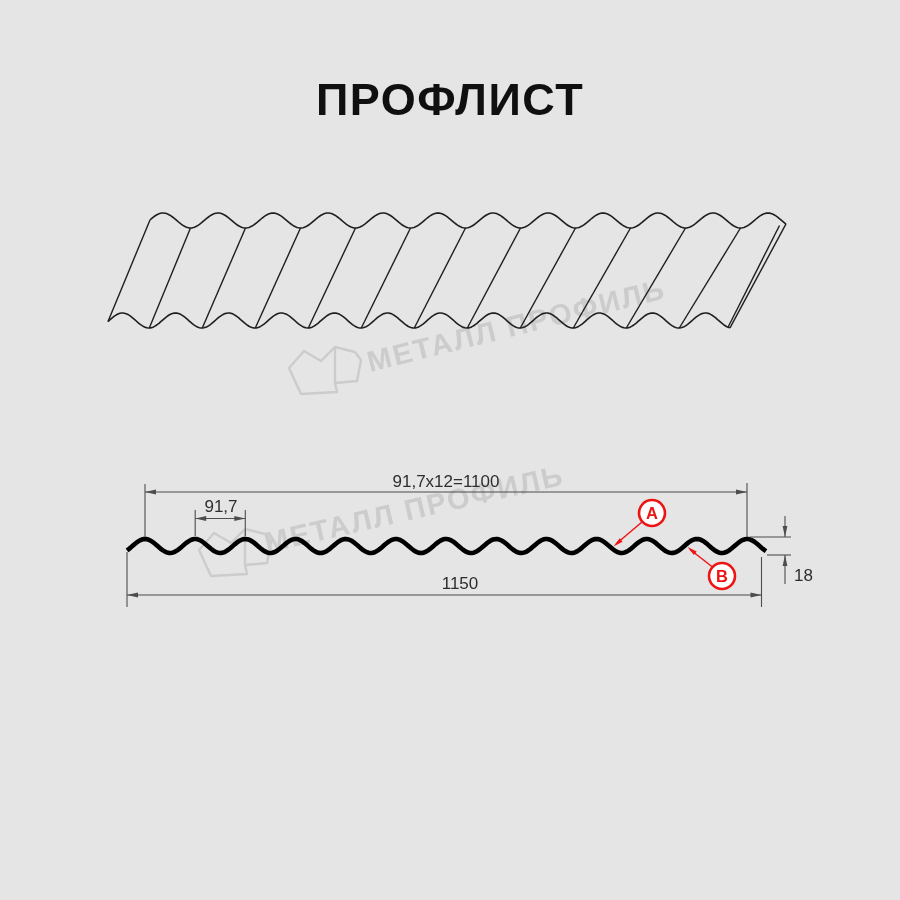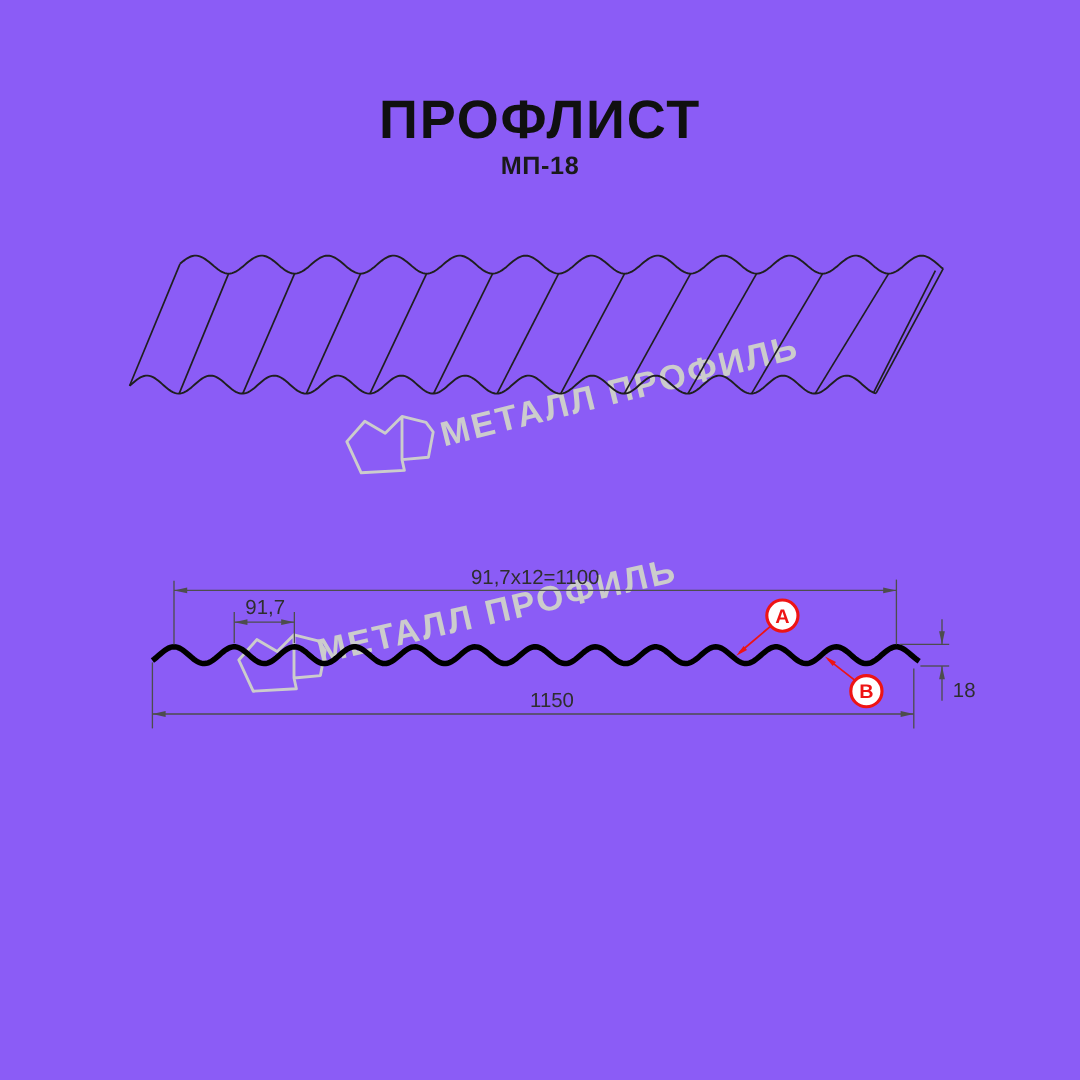--- a/index.html
+++ b/index.html
@@ -1,16 +1,16 @@
 <!DOCTYPE html>
 <html><head>
 <meta charset="utf-8">
 <style>
   html,body{margin:0;padding:0;background:#fff;}
-  #page{position:relative;width:900px;height:900px;background:#8b5cf6;overflow:hidden;
+  #page{position:relative;width:900px;height:900px;background:#e5e5e5;overflow:hidden;
         font-family:"Liberation Sans",sans-serif;}
   .abs{position:absolute;left:0;width:100%;text-align:center;}
   #title{top:74px;font-size:45px;font-weight:800;letter-spacing:1.5px;color:#101010;}
   #subtitle{top:127px;font-size:21px;font-weight:600;letter-spacing:0.5px;color:#1a1a1a;}
   #footer-note{top:796px;font-size:21px;font-weight:700;letter-spacing:0.3px;color:#161616;}
   svg{position:absolute;top:0;left:0;}
   .wm-text{font-size:29px;font-weight:700;letter-spacing:2px;fill:#cccccc;}
   .wm-logo{fill:none;stroke:#cccccc;stroke-width:2.4;stroke-linejoin:round;}
   .sheet{fill:none;stroke:#1f1f1f;stroke-width:1.6;}
   .sheet line{stroke:#1f1f1f;stroke-width:1.4;}
@@ -22,21 +22,20 @@
   .red-fill{fill:#ee1414;stroke:none;}
   .red-circle{fill:#fff;stroke:#ee1414;stroke-width:2.6;}
   .red-letter{font-size:16.5px;font-weight:600;fill:#ee1414;}
 </style>
 </head>
 <body>
 
 <div id="page">
 
   <div id="title" class="abs">ПРОФЛИСТ</div>
-  <div id="subtitle" class="abs">МП-18</div>
 
   <svg width="900" height="900" viewBox="0 0 900 900">
 
     <g>
       <path class="wm-logo" transform="translate(287,345)" d="M2,23 L17,6 L34,16 L48,2 L68,7 L74,15 L70,36 L48,38 L50,47 L14,49 Z M48,3 L48,38"></path>
       <text class="wm-text" x="370" y="372" transform="rotate(-14 370 372)">МЕТАЛЛ ПРОФИЛЬ</text>
     </g>
 
     <g class="sheet">
       <path d="M150.00 219.86L151.50 218.59L153.00 217.39L154.50 216.27L156.00 215.27L157.50 214.43L159.00 213.77L160.50 213.30L162.00 213.05L163.50 213.01L165.00 213.19L166.50 213.59L168.00 214.19L169.50 214.97L171.00 215.92L172.50 217.00L174.00 218.18L175.50 219.43L177.00 220.71L178.50 221.99L180.00 223.22L181.50 224.37L183.00 225.41L184.50 226.31L186.00 227.03L187.50 227.56L189.00 227.89L190.50 228.00L192.00 227.89L193.50 227.56L195.00 227.03L196.50 226.31L198.00 225.41L199.50 224.37L201.00 223.22L202.50 221.99L204.00 220.72L205.50 219.43L207.00 218.18L208.50 217.00L210.00 215.92L211.50 214.98L213.00 214.19L214.50 213.59L216.00 213.20L217.50 213.01L219.00 213.05L220.50 213.30L222.00 213.77L223.50 214.43L225.00 215.27L226.50 216.27L228.00 217.38L229.50 218.59L231.00 219.86L232.50 221.14L234.00 222.41L235.50 223.61L237.00 224.73L238.50 225.73L240.00 226.57L241.50 227.23L243.00 227.70L244.50 227.95L246.00 227.99L247.50 227.81L249.00 227.41L250.50 226.81L252.00 226.03L253.50 225.08L255.00 224.00L256.50 222.82L258.00 221.57L259.50 220.29L261.00 219.01L262.50 217.78L264.00 216.63L265.50 215.59L267.00 214.69L268.50 213.97L270.00 213.44L271.50 213.11L273.00 213.00L274.50 213.11L276.00 213.44L277.50 213.97L279.00 214.69L280.50 215.59L282.00 216.63L283.50 217.78L285.00 219.01L286.50 220.28L288.00 221.57L289.50 222.82L291.00 224.00L292.50 225.08L294.00 226.02L295.50 226.81L297.00 227.41L298.50 227.80L300.00 227.99L301.50 227.95L303.00 227.70L304.50 227.23L306.00 226.57L307.50 225.73L309.00 224.73L310.50 223.62L312.00 222.41L313.50 221.14L315.00 219.86L316.50 218.59L318.00 217.39L319.50 216.27L321.00 215.27L322.50 214.43L324.00 213.77L325.50 213.30L327.00 213.05L328.50 213.01L330.00 213.19L331.50 213.59L333.00 214.19L334.50 214.97L336.00 215.92L337.50 217.00L339.00 218.18L340.50 219.43L342.00 220.71L343.50 221.99L345.00 223.22L346.50 224.37L348.00 225.41L349.50 226.31L351.00 227.03L352.50 227.56L354.00 227.89L355.50 228.00L357.00 227.89L358.50 227.56L360.00 227.03L361.50 226.31L363.00 225.41L364.50 224.37L366.00 223.22L367.50 221.99L369.00 220.72L370.50 219.43L372.00 218.18L373.50 217.00L375.00 215.92L376.50 214.98L378.00 214.19L379.50 213.59L381.00 213.20L382.50 213.01L384.00 213.05L385.50 213.30L387.00 213.77L388.50 214.43L390.00 215.27L391.50 216.27L393.00 217.38L394.50 218.59L396.00 219.86L397.50 221.14L399.00 222.41L400.50 223.61L402.00 224.73L403.50 225.73L405.00 226.57L406.50 227.23L408.00 227.70L409.50 227.95L411.00 227.99L412.50 227.81L414.00 227.41L415.50 226.81L417.00 226.03L418.50 225.08L420.00 224.00L421.50 222.82L423.00 221.57L424.50 220.29L426.00 219.01L427.50 217.78L429.00 216.63L430.50 215.59L432.00 214.69L433.50 213.97L435.00 213.44L436.50 213.11L438.00 213.00L439.50 213.11L441.00 213.44L442.50 213.97L444.00 214.69L445.50 215.59L447.00 216.63L448.50 217.78L450.00 219.01L451.50 220.28L453.00 221.57L454.50 222.82L456.00 224.00L457.50 225.08L459.00 226.02L460.50 226.81L462.00 227.41L463.50 227.80L465.00 227.99L466.50 227.95L468.00 227.70L469.50 227.23L471.00 226.57L472.50 225.73L474.00 224.73L475.50 223.62L477.00 222.41L478.50 221.14L480.00 219.86L481.50 218.59L483.00 217.39L484.50 216.27L486.00 215.27L487.50 214.43L489.00 213.77L490.50 213.30L492.00 213.05L493.50 213.01L495.00 213.19L496.50 213.59L498.00 214.19L499.50 214.97L501.00 215.92L502.50 217.00L504.00 218.18L505.50 219.43L507.00 220.71L508.50 221.99L510.00 223.22L511.50 224.37L513.00 225.41L514.50 226.31L516.00 227.03L517.50 227.56L519.00 227.89L520.50 228.00L522.00 227.89L523.50 227.56L525.00 227.03L526.50 226.31L528.00 225.41L529.50 224.37L531.00 223.22L532.50 221.99L534.00 220.72L535.50 219.43L537.00 218.18L538.50 217.00L540.00 215.92L541.50 214.98L543.00 214.19L544.50 213.59L546.00 213.20L547.50 213.01L549.00 213.05L550.50 213.30L552.00 213.77L553.50 214.43L555.00 215.27L556.50 216.27L558.00 217.38L559.50 218.59L561.00 219.86L562.50 221.14L564.00 222.41L565.50 223.61L567.00 224.73L568.50 225.73L570.00 226.57L571.50 227.23L573.00 227.70L574.50 227.95L576.00 227.99L577.50 227.81L579.00 227.41L580.50 226.81L582.00 226.03L583.50 225.08L585.00 224.00L586.50 222.82L588.00 221.57L589.50 220.29L591.00 219.01L592.50 217.78L594.00 216.63L595.50 215.59L597.00 214.69L598.50 213.97L600.00 213.44L601.50 213.11L603.00 213.00L604.50 213.11L606.00 213.44L607.50 213.97L609.00 214.69L610.50 215.59L612.00 216.63L613.50 217.78L615.00 219.01L616.50 220.28L618.00 221.57L619.50 222.82L621.00 224.00L622.50 225.08L624.00 226.02L625.50 226.81L627.00 227.41L628.50 227.80L630.00 227.99L631.50 227.95L633.00 227.70L634.50 227.23L636.00 226.57L637.50 225.73L639.00 224.73L640.50 223.62L642.00 222.41L643.50 221.14L645.00 219.86L646.50 218.59L648.00 217.39L649.50 216.27L651.00 215.27L652.50 214.43L654.00 213.77L655.50 213.30L657.00 213.05L658.50 213.01L660.00 213.19L661.50 213.59L663.00 214.19L664.50 214.97L666.00 215.92L667.50 217.00L669.00 218.18L670.50 219.43L672.00 220.71L673.50 221.99L675.00 223.22L676.50 224.37L678.00 225.41L679.50 226.31L681.00 227.03L682.50 227.56L684.00 227.89L685.50 228.00L687.00 227.89L688.50 227.56L690.00 227.03L691.50 226.31L693.00 225.41L694.50 224.37L696.00 223.22L697.50 221.99L699.00 220.72L700.50 219.43L702.00 218.18L703.50 217.00L705.00 215.92L706.50 214.98L708.00 214.19L709.50 213.59L711.00 213.20L712.50 213.01L714.00 213.05L715.50 213.30L717.00 213.77L718.50 214.43L720.00 215.27L721.50 216.27L723.00 217.38L724.50 218.59L726.00 219.86L727.50 221.14L729.00 222.41L730.50 223.61L732.00 224.73L733.50 225.73L735.00 226.57L736.50 227.23L738.00 227.70L739.50 227.95L741.00 227.99L742.50 227.81L744.00 227.41L745.50 226.81L747.00 226.03L748.50 225.08L750.00 224.00L751.50 222.82L753.00 221.57L754.50 220.29L756.00 219.01L757.50 217.78L759.00 216.63L760.50 215.59L762.00 214.69L763.50 213.97L765.00 213.44L766.50 213.11L768.00 213.00L769.50 213.11L771.00 213.44L772.50 213.97L774.00 214.69L775.50 215.59L777.00 216.63L778.50 217.78L780.00 219.01L781.50 220.28L783.00 221.57L784.50 222.82L786.00 224.00"></path>

